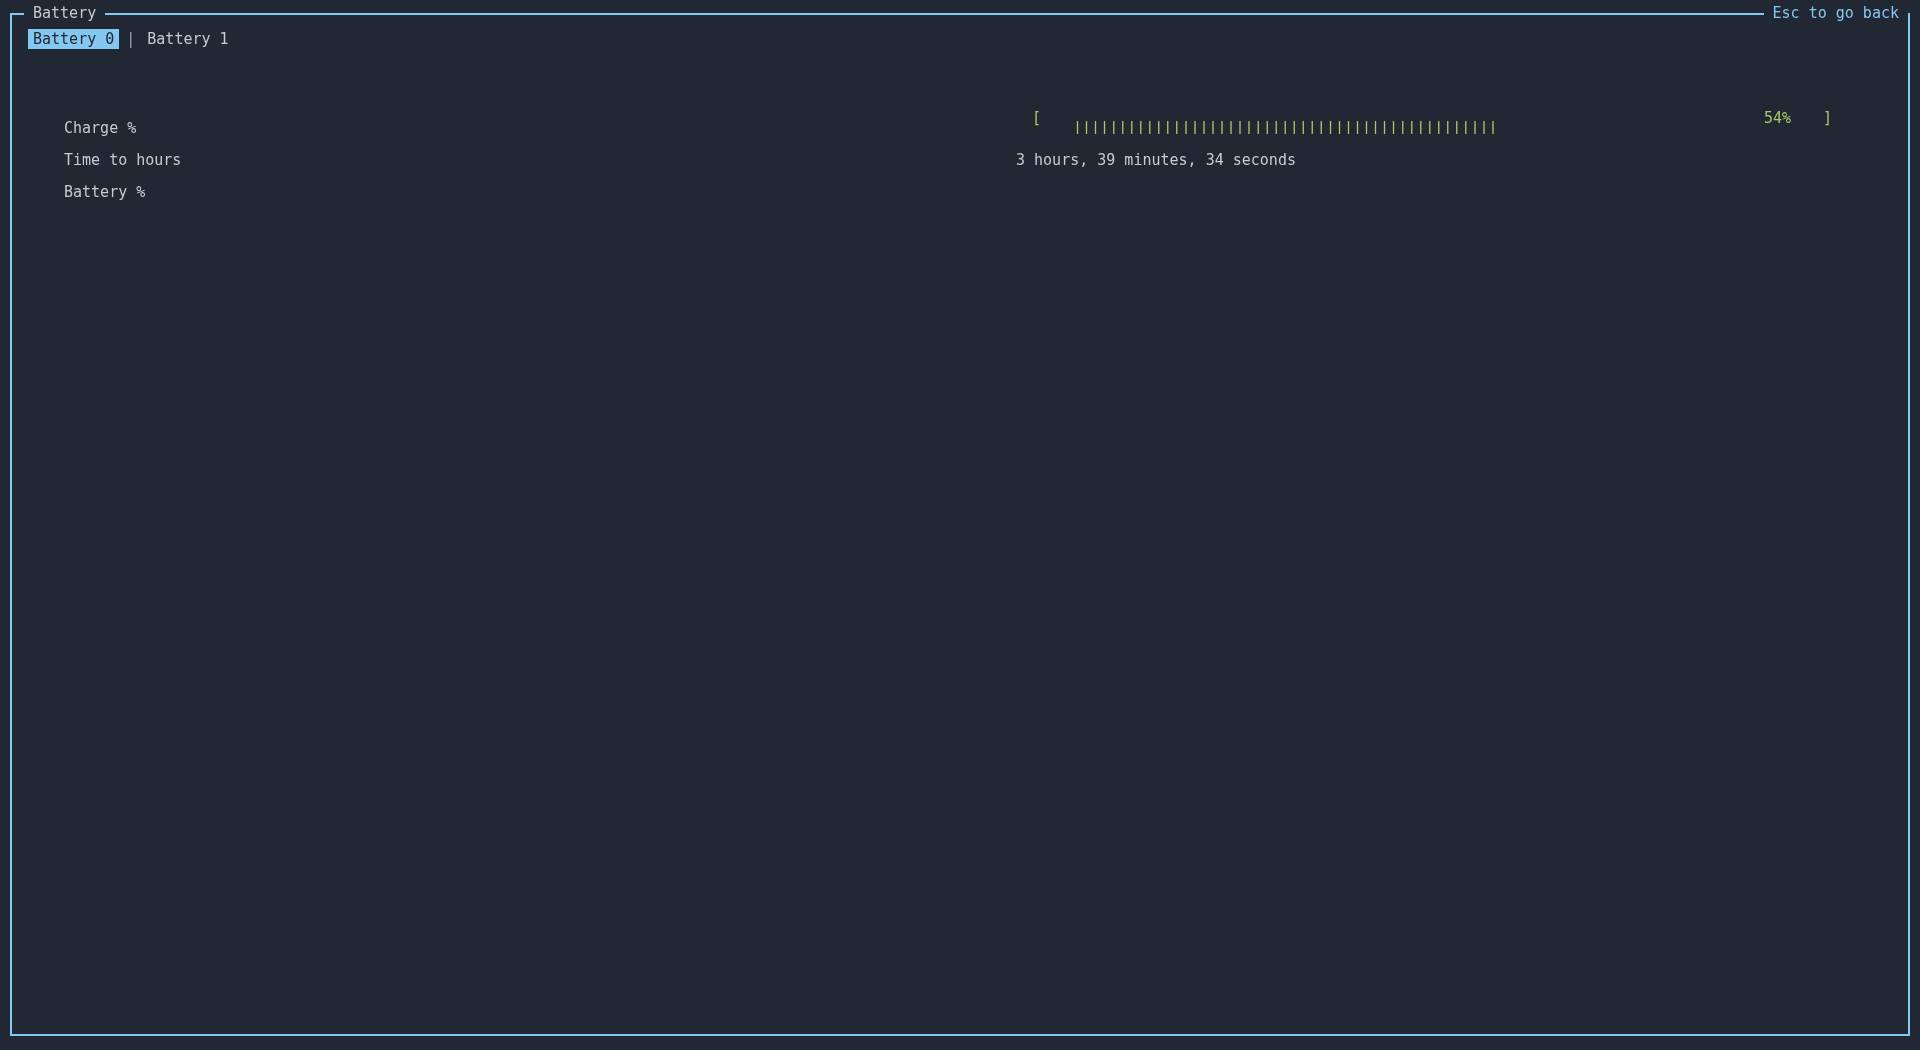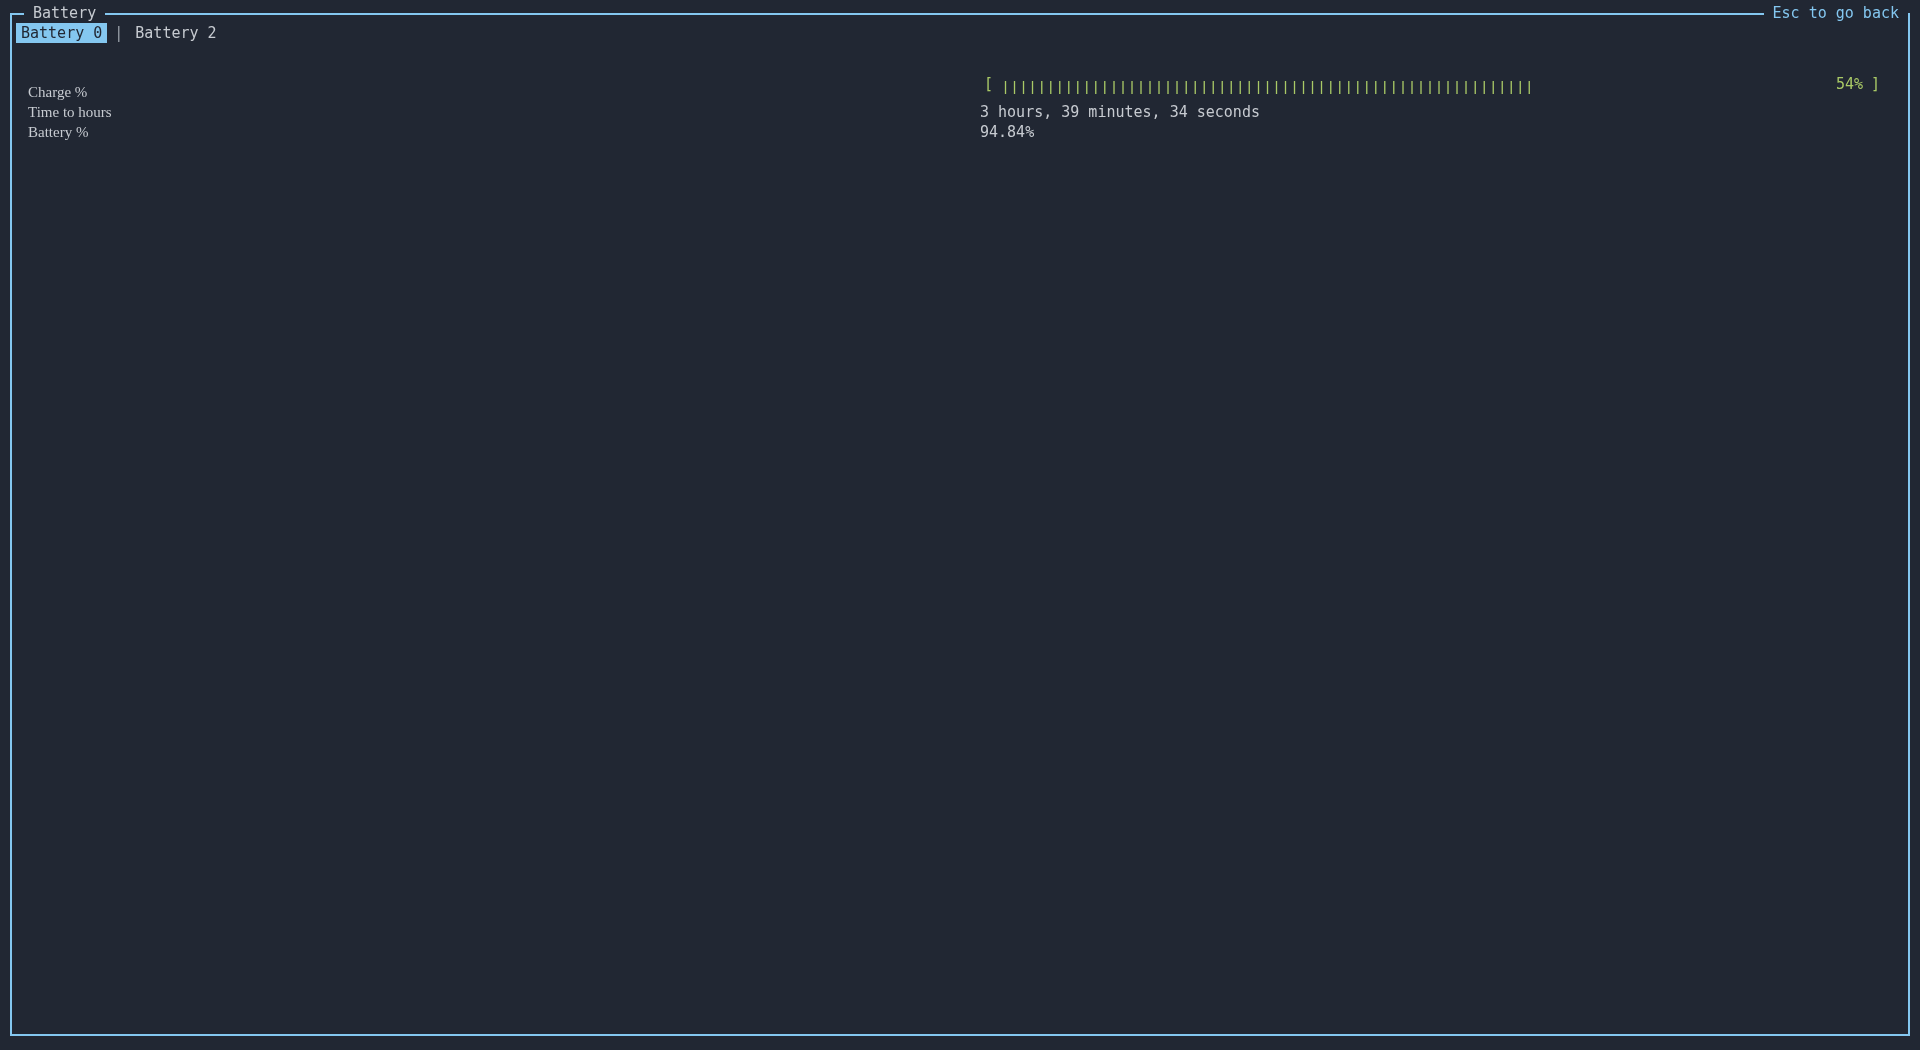--- a/index.html
+++ b/index.html
@@ -2,21 +2,21 @@
 <html style="--bg: #212733; --blue: #84c7f0; --fg: #c7cbd1; --dim: #9aa1aa; --green: #a9c966;"><head>
 <meta charset="utf-8">
 <style>
   :root{
     --bg:#212733;
     --blue:#84c7f0;
     --fg:#c7cbd1;
     --dim:#9aa1aa;
     --green:#a9c966;
   }
-  *{margin:0;padding:4px;box-sizing:border-box;}
+  *{margin:0;padding:16px;box-sizing:border-box;}
   html,body{width:1920px;height:1050px;overflow:hidden;}
   body{
     background:var(--bg);
     font-family:"DejaVu Sans Mono","Liberation Mono",monospace;
     font-size:15px;
     color:var(--fg);
   }
   .frame{
     position:absolute;
     left:10px;top:13px;
@@ -55,21 +55,21 @@
   .tab-sep{color:var(--dim);padding:0 7px;}
   .rows{
     position:absolute;
     top:55px;left:4px;right:12px;
   }
   .row{
     height:20px;line-height:20px;
     display:flex;
     white-space:pre;
   }
-  .row .label{width:952px;flex:0 0 952px;font-family:Liberation Serif, serif;}
+  .row .label{width:952px;flex:0 0 952px;}
   .row .value{flex:1;}
   .gauge{
     flex:1;
     display:flex;
     align-items:center;
     color:var(--green);
   }
   .gauge .bracket{flex:0 0 auto;}
   .gauge .track{
     flex:1 1 auto;
@@ -91,21 +91,21 @@
 
 <div class="frame">
   <span class="frame-title">Battery</span>
   <span class="frame-hint">Esc to go back</span>
 
   <div class="content">
 
     <div class="tabs">
       <span class="tab selected">Battery 0</span>
       <span class="tab-sep">|</span>
-      <span class="tab">Battery 2</span>
+      <span class="tab">Battery 1</span>
     </div>
 
     <div class="rows">
 
       <div class="row">
         <span class="label">Charge %</span>
         <span class="gauge">
           <span class="bracket">[</span>
           <span class="track">
             <span class="fill" id="gauge-fill" style="width: 64%;">||||||||||||||||||||||||||||||||||||||||||||||||||||||||||||||||||||||||||||||||||||||||||||||||||||||||||||||||||||||||||||||||||||||||||||||||||||||||||||||||||||||||||||||||||||||||||||||||||||||||</span>
@@ -116,18 +116,17 @@
       </div>
 
 
       <div class="row">
         <span class="label">Time to hours</span>
         <span class="value">3 hours, 39 minutes, 34 seconds</span>
       </div>
 
       <div class="row">
         <span class="label">Battery %</span>
-        <span class="value">94.84%</span>
       </div>
 
     </div>
   </div>
 </div>
 
 </body></html>

